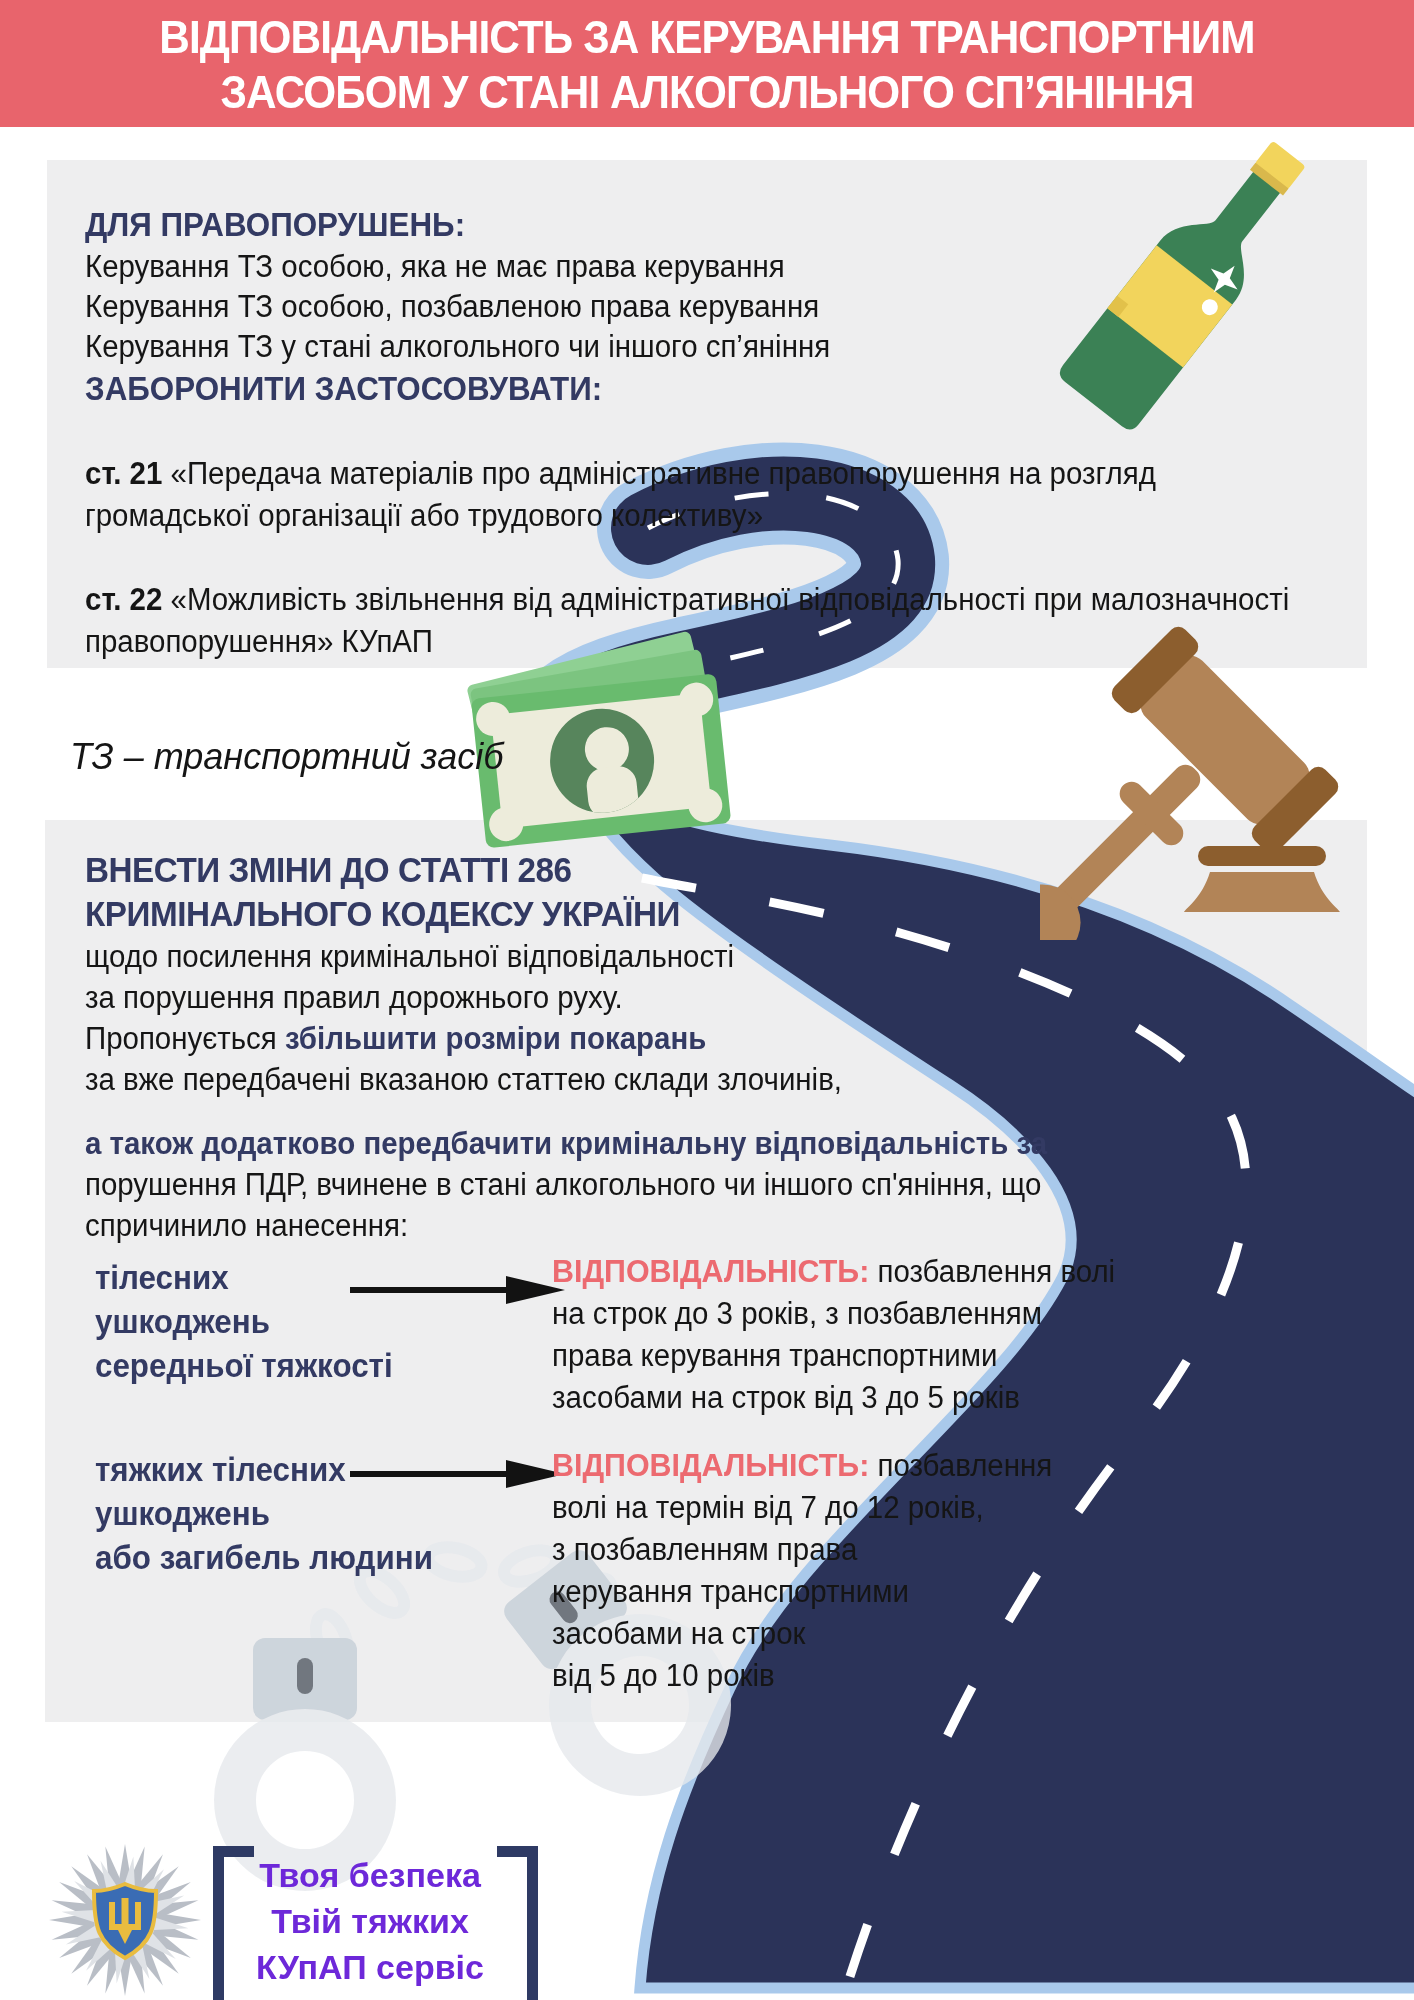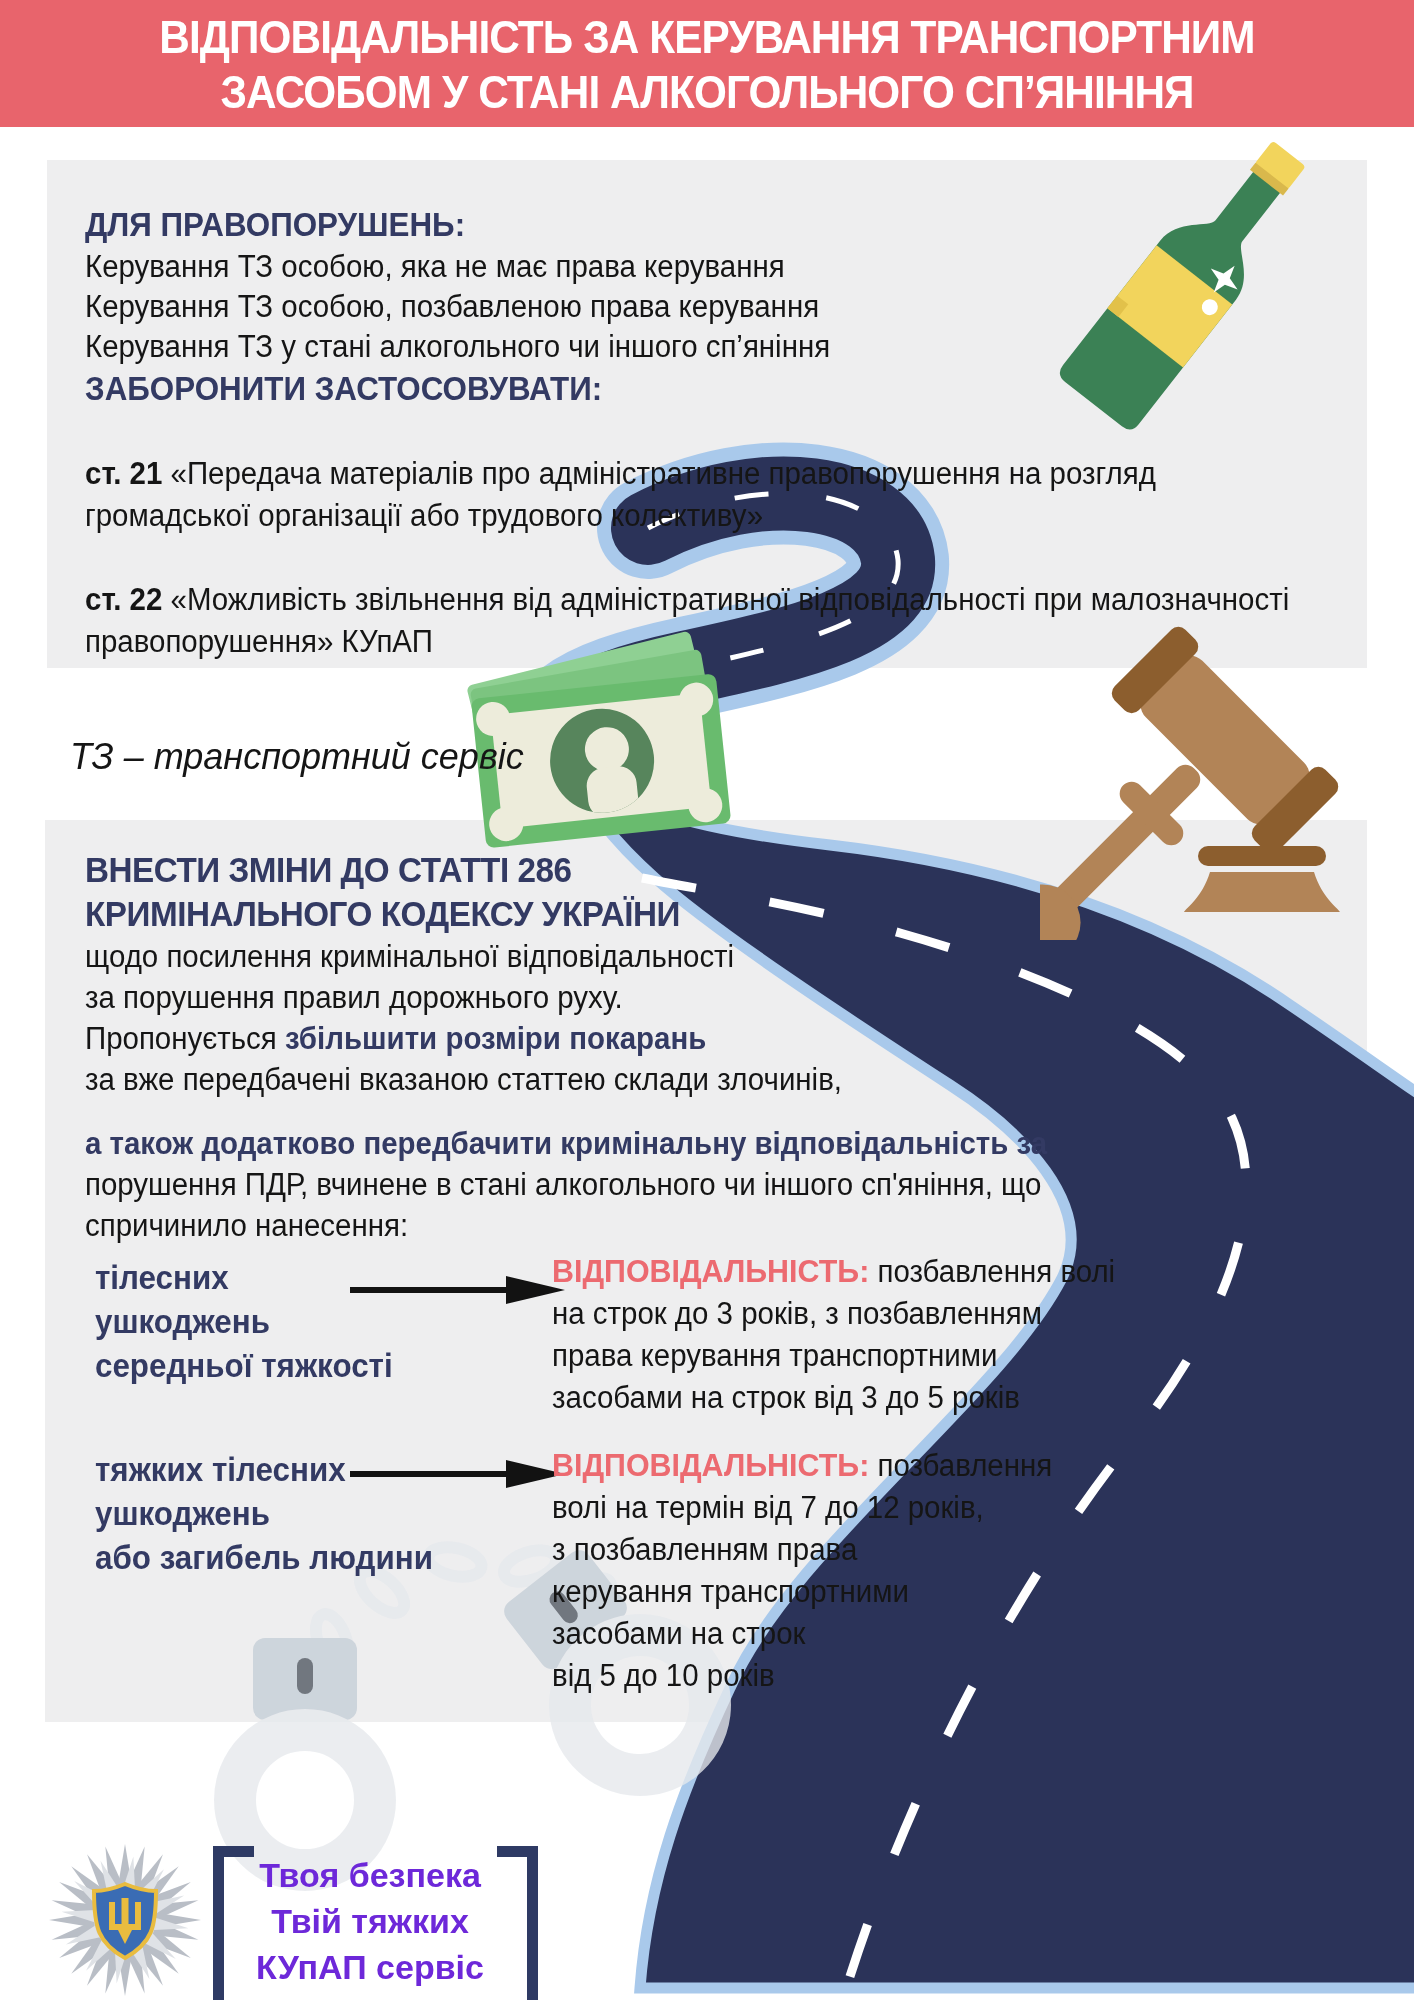--- a/index.html
+++ b/index.html
@@ -154,21 +154,21 @@
       <span>«Передача матеріалів про адміністративне правопорушення на розгляд</span></div>
     <div>громадської організації або трудового колективу»</div>
   </div>
   <div class="art">
     <div><span class="artlabel">ст. 22</span>
       <span>«Можливість звільнення від адміністративної відповідальності при малозначності</span></div>
     <div>правопорушення» КУпАП</div>
   </div>
 </div>
 
-<div class="abs txt note">ТЗ – транспортний сервіс</div>
+<div class="abs txt note">ТЗ – транспортний засіб</div>
 
 <div class="abs txt p2 cond">
   <div class="h">ВНЕСТИ ЗМІНИ ДО СТАТТІ 286</div>
   <div class="h">КРИМІНАЛЬНОГО КОДЕКСУ УКРАЇНИ</div>
   <div>щодо посилення кримінальної відповідальності</div>
   <div>за порушення правил дорожнього руху.</div>
   <div>
     <span>Пропонується </span><span class="navy">збільшити розміри покарань</span>
   </div>
   <div>за вже передбачені вказаною статтею склади злочинів,</div>

